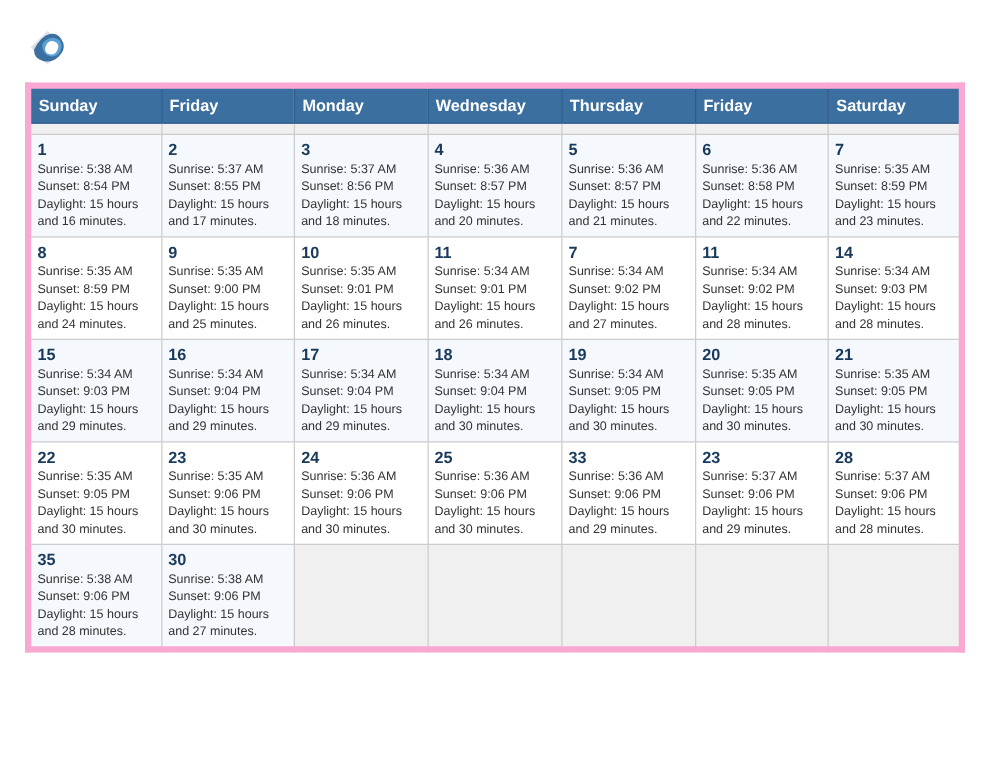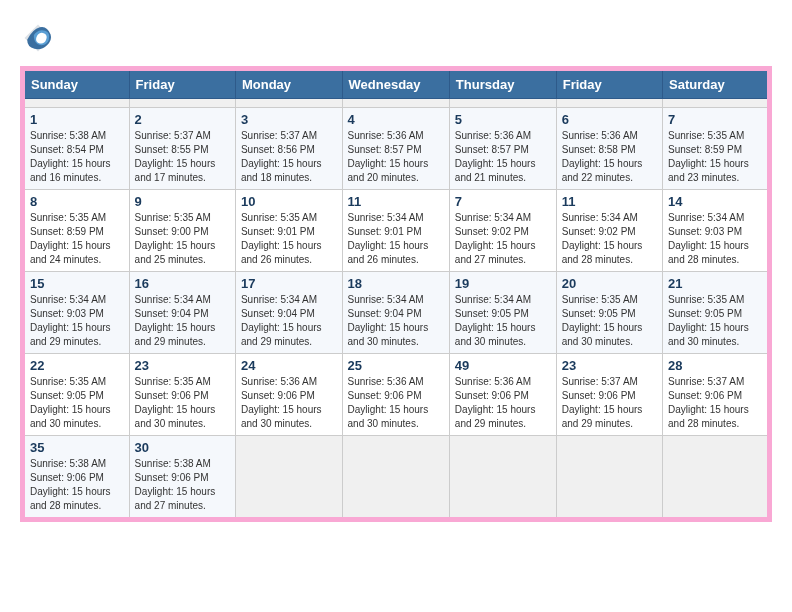--- a/index.html
+++ b/index.html
@@ -309,21 +309,21 @@
 and 30 minutes.</div>
         </td>
         <td>
           <span class="day-num">25</span>
           <div class="cell-text" style="white-space: pre-line;">Sunrise: 5:36 AM
 Sunset: 9:06 PM
 Daylight: 15 hours
 and 30 minutes.</div>
         </td>
         <td>
-          <span class="day-num">49</span>
+          <span class="day-num">33</span>
           <div class="cell-text" style="white-space: pre-line;">Sunrise: 5:36 AM
 Sunset: 9:06 PM
 Daylight: 15 hours
 and 29 minutes.</div>
         </td>
         <td>
           <span class="day-num">23</span>
           <div class="cell-text" style="white-space: pre-line;">Sunrise: 5:37 AM
 Sunset: 9:06 PM
 Daylight: 15 hours

